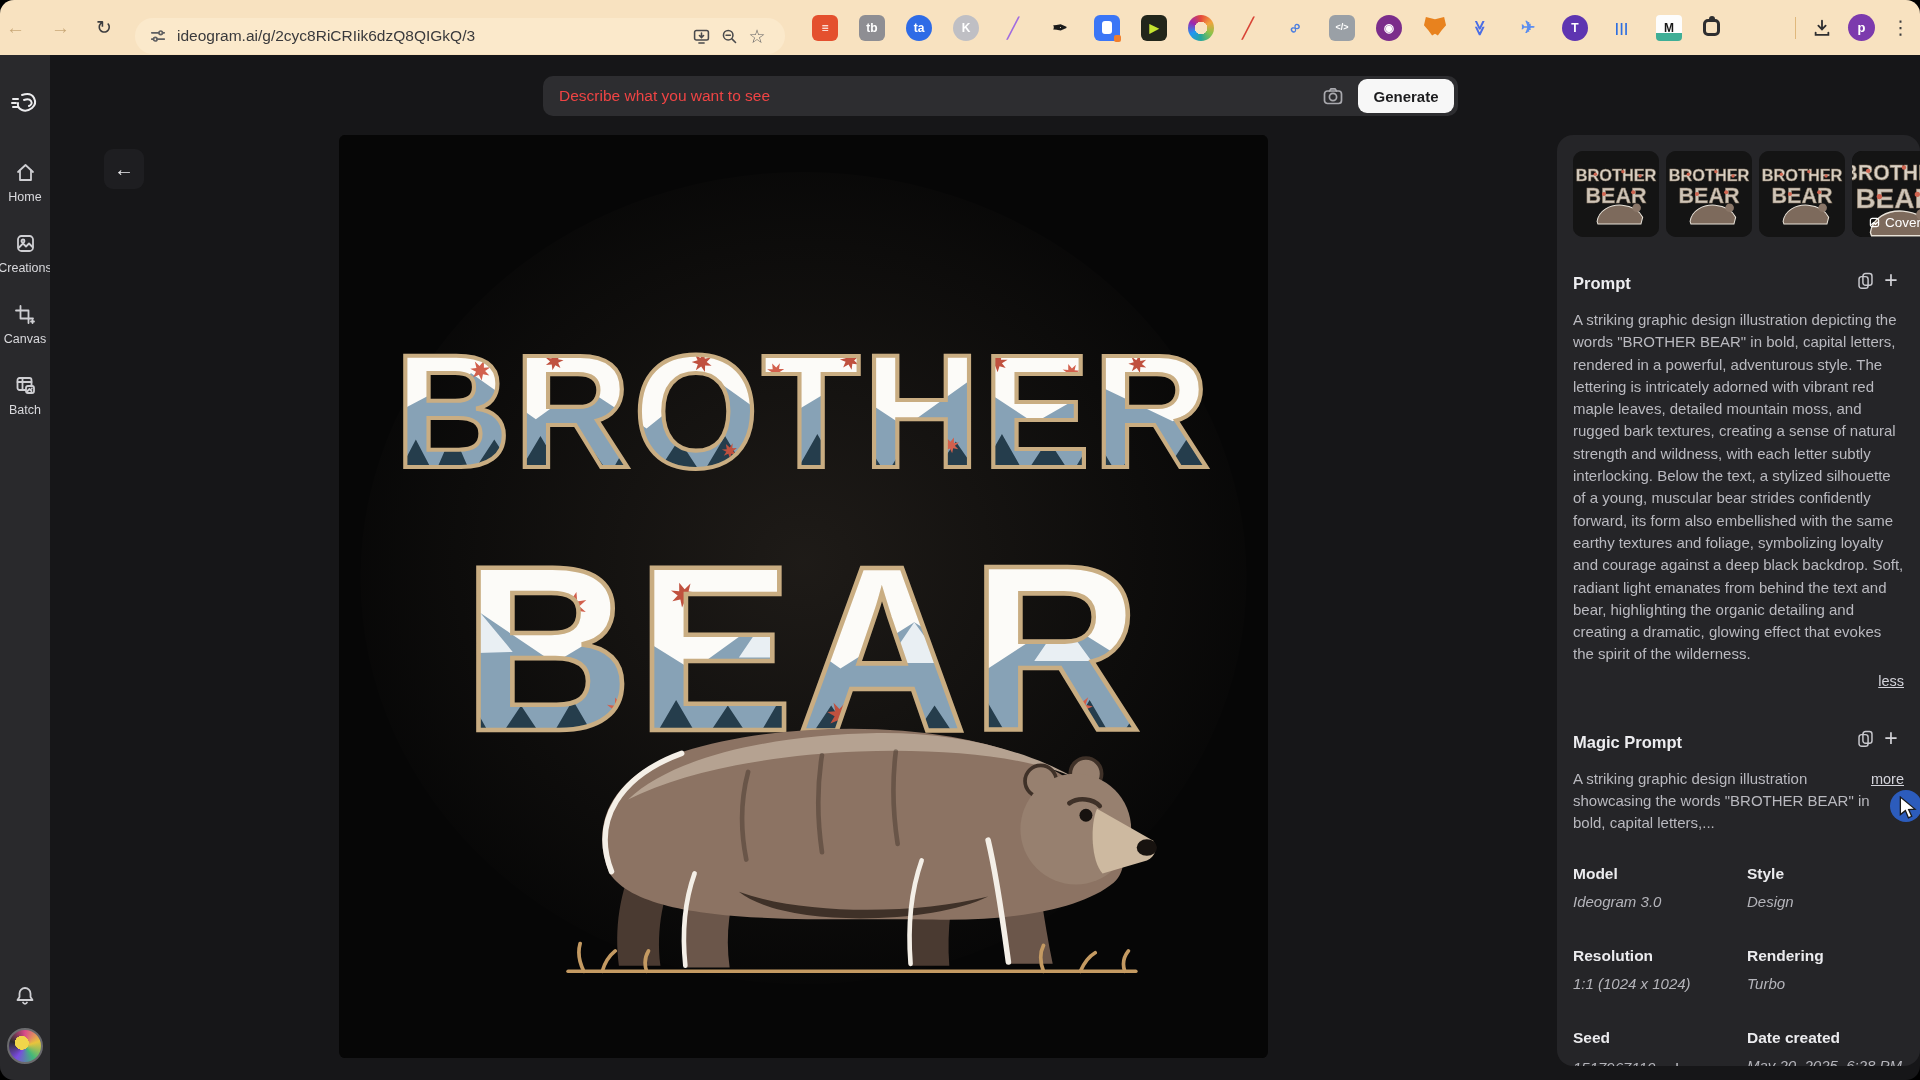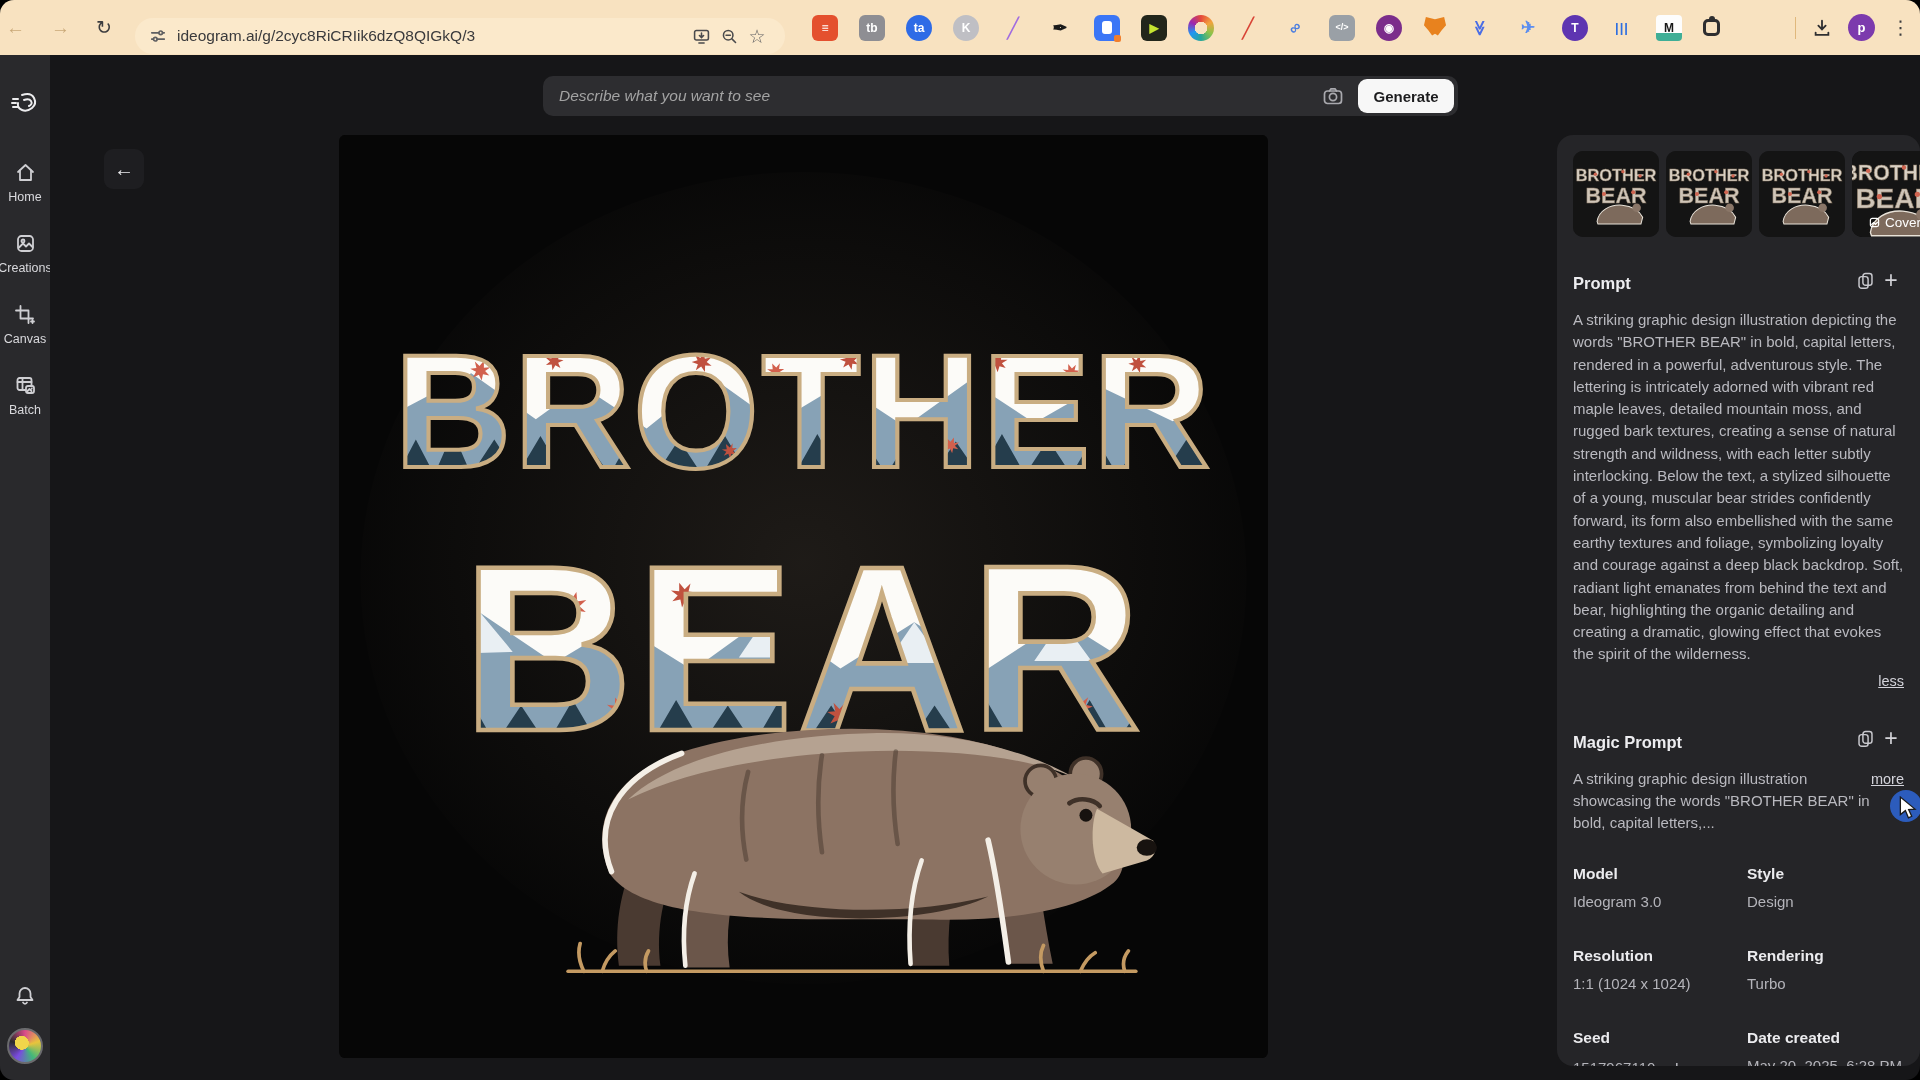--- a/index.html
+++ b/index.html
@@ -39,21 +39,21 @@
   
   .sidebar { position:absolute; left:0; top:55px; width:50px; height:1025px; background:#29292c; overflow:hidden; display:flex; flex-direction:column; align-items:center; padding-top:34px; }
   .logo { margin-bottom:42px; cursor:pointer; }
   .side-item { display:flex; flex-direction:column; align-items:center; margin-bottom:28px; cursor:pointer; }
   .side-label { display:block; margin-top:6px; font-size:12.5px; color:#d9d9dd; white-space:nowrap; }
   .side-bottom { position:absolute; bottom:16px; left:0; width:50px; display:flex; flex-direction:column; align-items:center; gap:20px; }
   .side-avatar { width:36px; height:36px; border-radius:50%; border:2px solid #6b6b6e; background:radial-gradient(circle at 40% 40%,#f0d54b 0 25%,transparent 26%),conic-gradient(#d94b8a,#e8c43c,#42b77a,#7a4be0,#2b2b2b,#d94b8a); cursor:pointer; }
 
   
   .prompt-pill { position:absolute; left:543px; top:76px; width:915px; height:40px; background:#2d2d30; border-radius:10px; display:flex; align-items:center; padding:0 4px 0 16px; cursor:text; }
-  .placeholder { flex:1; font-size:15.5px; color:#a3a3a3;font-style:italic; }
+  .placeholder { flex:1; font-size:15.5px; color:#ef4444; }
   .cam { display:flex; align-items:center; margin-right:14px; cursor:pointer; }
   .generate { width:96px; height:34px; background:#f7f7f7; color:#1c1c1e; border:none; border-radius:9px; font-size:15px; font-weight:600; font-family:"Liberation Sans",sans-serif; cursor:pointer; }
 
   
   .back-btn { position:absolute; left:104px; top:149px; width:40px; height:40px; background:#1e1e21; color:#e9e9ec; border:none; border-radius:9px; font-size:20px; cursor:pointer; font-family:"Liberation Sans",sans-serif; }
   .artwork { position:absolute; left:339px; top:135px; width:929px; height:923px; background:#060606; border-radius:6px; overflow:hidden; cursor:pointer; }
   .artwork svg { width:100%; height:100%; display:block; }
   .art-word { font-family:"Liberation Sans",sans-serif; font-weight:900; text-anchor:middle; }
   .art-w1 { font-size:175px; letter-spacing:3px; }
   .art-w2 { font-size:255px; letter-spacing:4px; }
@@ -70,21 +70,21 @@
   .sec-head h3 { flex:1; font-size:16.5px; font-weight:700; color:#ededf0; }
   .icon-btn { display:flex; align-items:center; justify-content:center; width:26px; height:26px; color:#c9c9ce; cursor:pointer; }
   .plus-glyph { font-size:23px; font-weight:300; line-height:1; color:#d3d3d8; }
   .body-text { font-size:15px; line-height:22.3px; color:#b9b9bf; }
   .link-row { text-align:right; margin:6px 0 36px 0; }
   .inline-link { color:#d3d3da; text-decoration:underline; font-size:14.5px; cursor:pointer;text-align:center; }
   .magic-body { margin-bottom:30px; }
   .magic-body .inline-link { float:right; }
   .meta-grid { display:grid; grid-template-columns:174px 1fr; row-gap:37px; }
   .meta-label { font-size:15.5px; font-weight:700; color:#ebebee; margin-bottom:10px; }
-  .meta-value { font-size:15px; color:#b4b4ba; display:flex; align-items:center; }
+  .meta-value { font-size:15px; color:#b4b4ba; display:flex; align-items:center;font-style:italic; }
   .seed-plus { margin-left:16px; font-size:19px; color:#c2c2c8; cursor:pointer; }
 
   
   .cursor { position:absolute; left:1890px; top:790px; width:36px; height:36px; pointer-events:none; }
   .cursor .halo { position:absolute; left:0; top:0; width:32px; height:32px; border-radius:50%; background:rgba(47,111,237,0.75); }
   .cursor svg { position:absolute; left:7px; top:6px; }
 
   svg.ic { display:block; }
 </style>
 </head>

